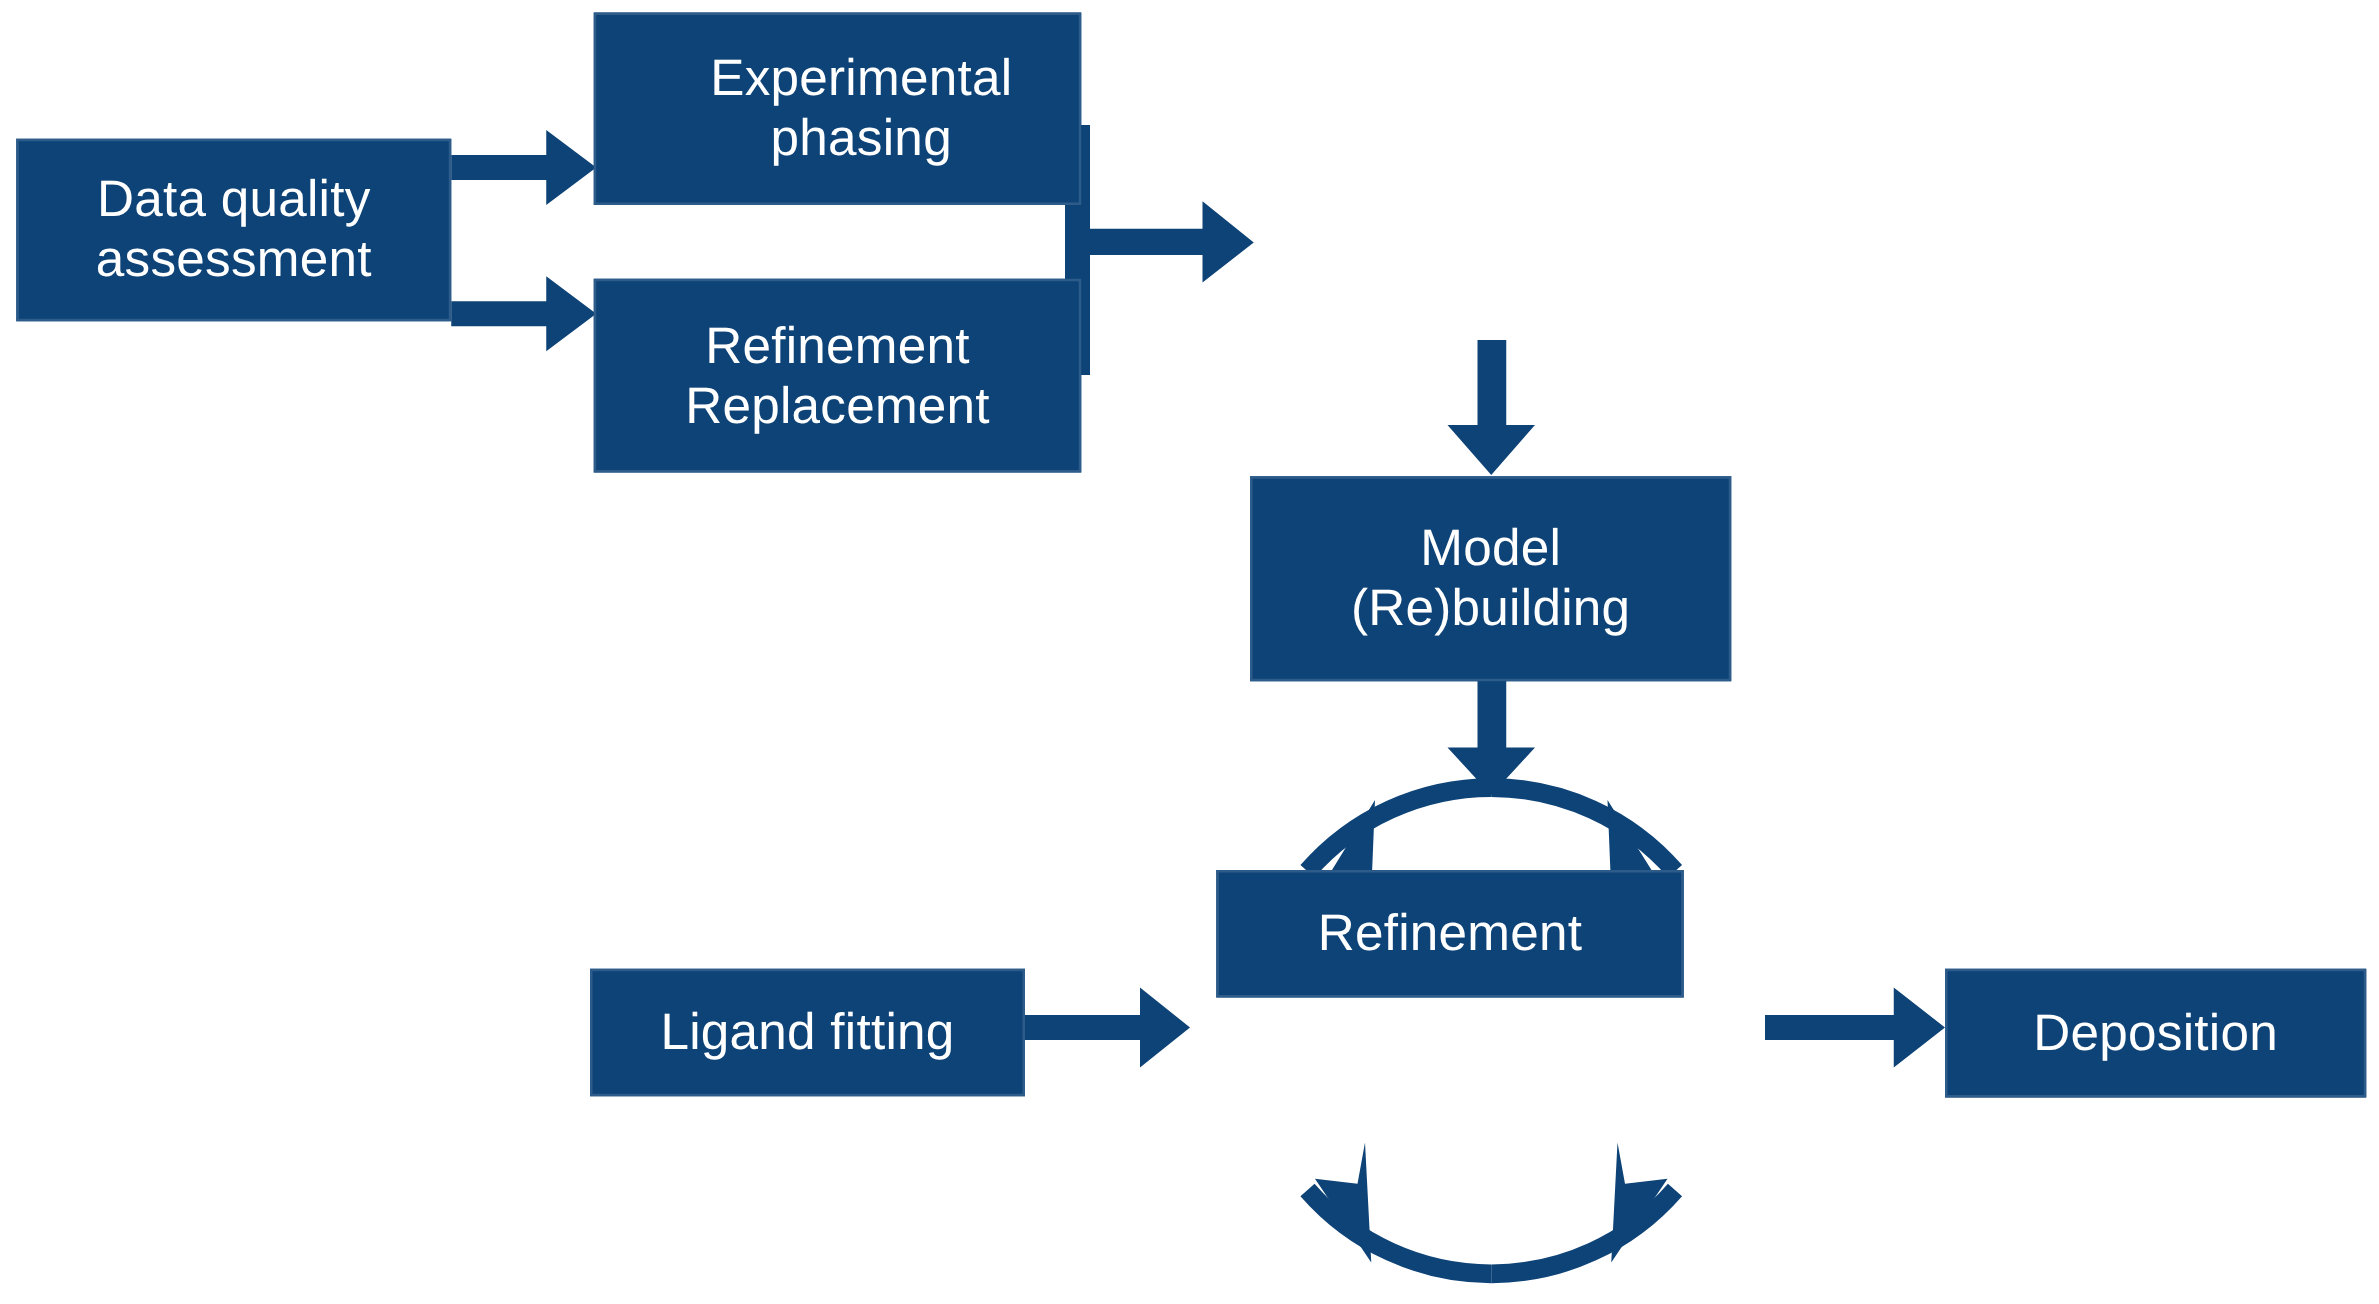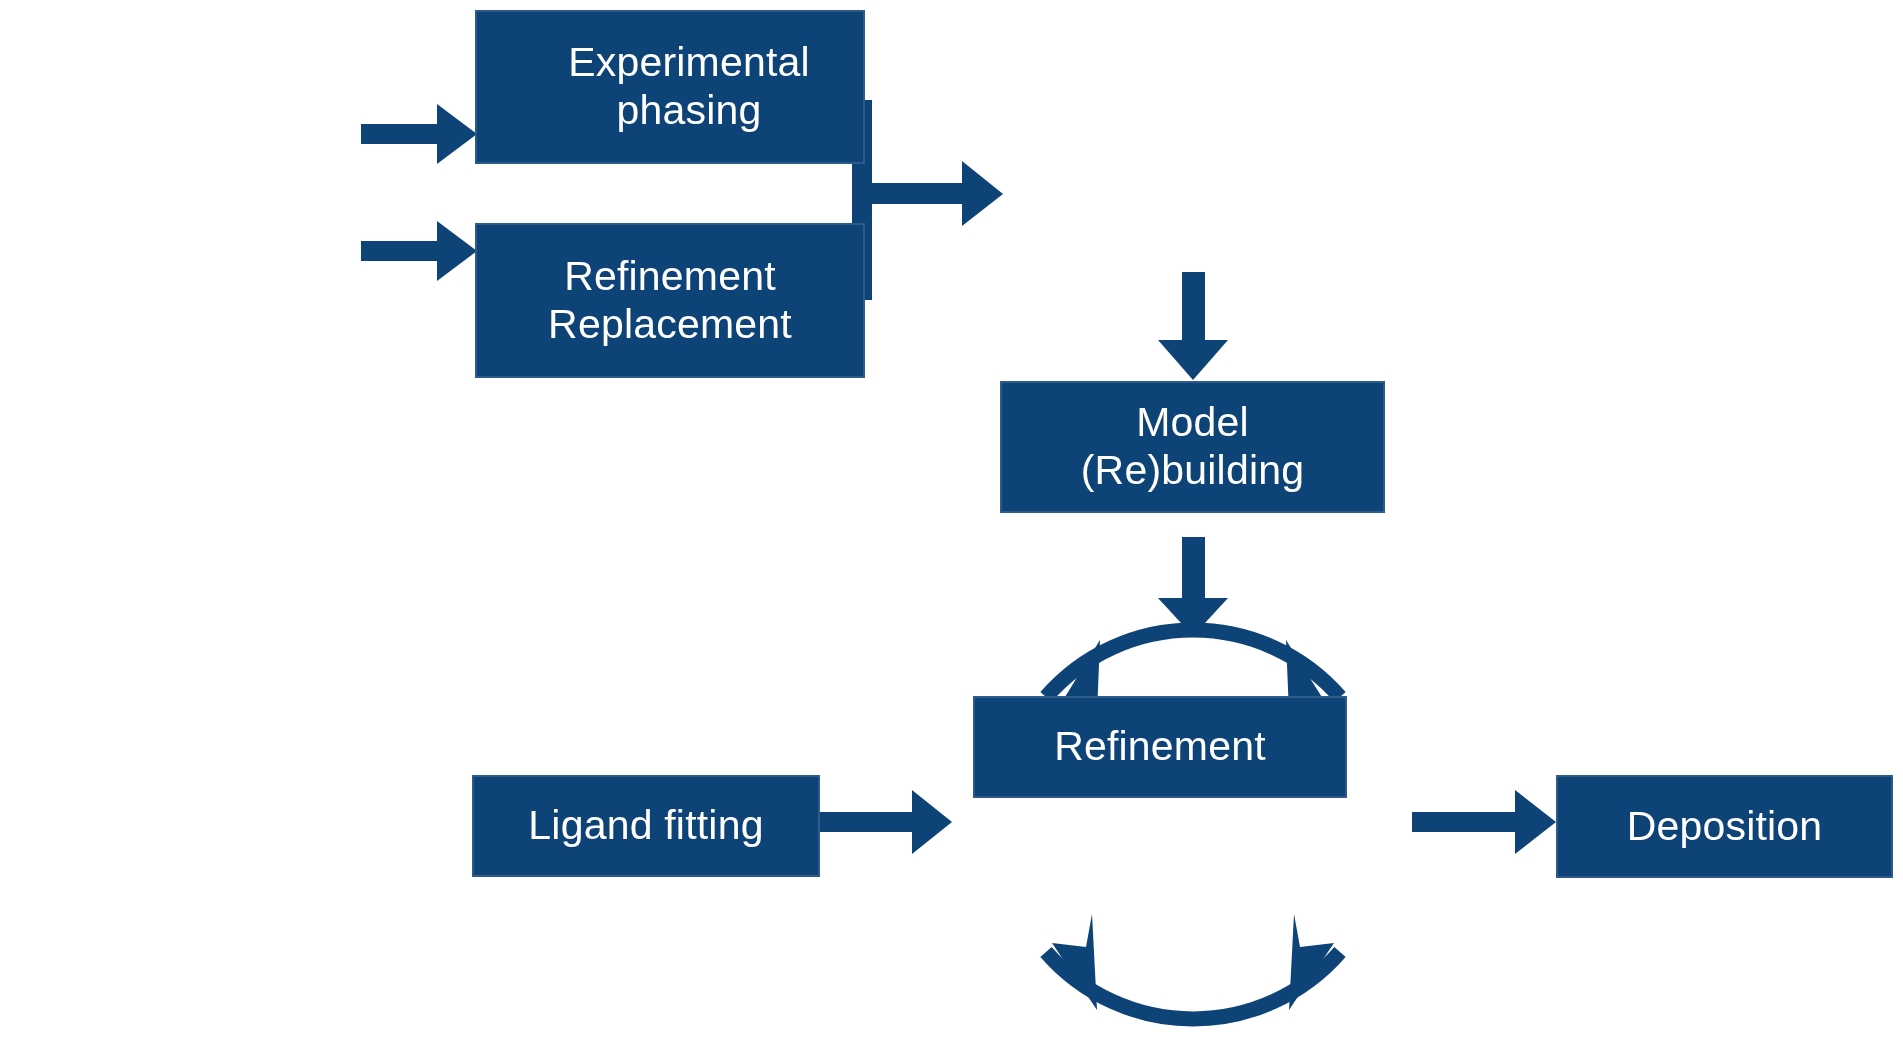--- a/index.html
+++ b/index.html
@@ -96,29 +96,31 @@
       <path d="M 1100,640 L 1057,710 L 1090,706 L 1096,738 Z"></path>
 
       <path d="M 1286,640 L 1330,710 L 1296,706 L 1290,738 Z"></path>
 
       <path d="M 1097,1010 L 1052,943 L 1086,947 L 1092,914 Z"></path>
 
       <path d="M 1289,1010 L 1334,943 L 1300,947 L 1294,914 Z"></path>
     </g>
   </svg>
 
+  <div class="node" style="left:13px; top:111px; width:348px; height:146px;">Data quality
+assessment</div>
 
   <div class="node" style="left:475px; top:10px; width:390px; height:154px;padding-left:38px;">Experimental
 phasing</div>
 
   <div class="node" style="left:475px; top:223px; width:390px; height:155px;">Refinement
 Replacement</div>
 
 
-  <div class="node" style="left:1000px; top:381px; width:385px; height:132px;">Model
+  <div class="node" style="left:1000px; top:381px; width:385px; height:164px;">Model
 (Re)building</div>
 
   <div class="node cycle-node" style="left:973px; top:696px; width:374px; height:102px;">Refinement</div>
 
 
   <div class="node" style="left:1556px; top:775px; width:337px; height:103px;">Deposition</div>
 
   <div class="node" style="left:472px; top:775px; width:348px; height:102px;">Ligand fitting</div>
 
 </div>

